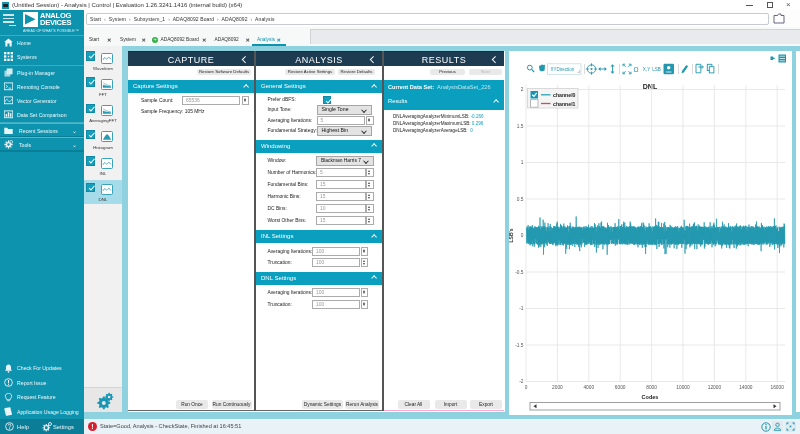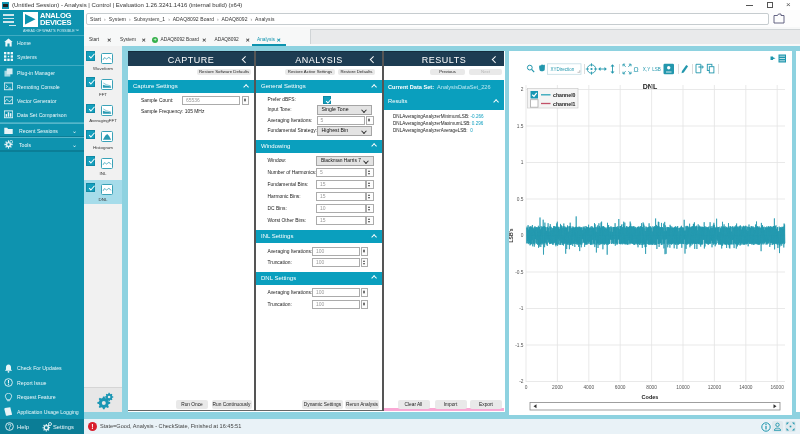--- a/index.html
+++ b/index.html
@@ -338,21 +338,21 @@
   <div class="inp" style="left:56px;top:236.5px;width:48px">100</div>
   <div class="spin" style="left:104.5px;top:236.5px"></div>
   <div class="lbl" style="left:11.5px;top:250.5px">Truncation:</div>
   <div class="inp" style="left:56px;top:248.5px;width:48px">100</div>
   <div class="spin" style="left:104.5px;top:248.5px"></div>
   <div class="btn2" style="left:46px;top:348.5px;width:41px">Dynamic Settings</div>
   <div class="btn2" style="left:89px;top:348.5px;width:34px">Rerun Analysis</div>
 </div>
 <div class="abs" style="left:382px;top:51px;width:2px;height:359.5px;background:#555"></div>
 
-<div class="abs" style="left:384px;top:51px;width:120px;height:359.5px;background:#fff;border-bottom:3px solid #f9a8d4">
+<div class="abs" style="left:384px;top:51px;width:120px;height:359.5px;background:#fff;border-bottom:1px solid #f9a8d4">
   <div class="abs" style="left:0;top:0;width:100%;height:15px;background:#1d3c52;border-top:1px solid #152d3e">
     <div class="abs" style="left:0;top:2.5px;width:100%;text-align:center;color:#fff;font-size:9px;letter-spacing:0.5px">RESULTS</div>
     <i class="lchev" style="right:7px;top:5px"></i>
   </div>
   <div class="btn" style="left:46px;top:17.5px;width:35px">Previous</div>
   <div class="btn dis" style="left:85px;top:17.5px;width:33px">Next</div>
   <div class="abs" style="left:0;top:29px;width:120px;height:29.5px;background:#0a9fbe">
     <div class="abs" style="left:4px;top:4px;font-size:5.6px;color:#fff;font-weight:bold;white-space:nowrap">Current Data Set: &nbsp;<span style="font-weight:normal;color:#bce8f1">AnalysisDataSet_226</span></div>
     <div class="abs" style="left:4px;top:18px;font-size:5.8px;color:#fff">Results</div>
     <i class="up" style="top:20px"></i>

